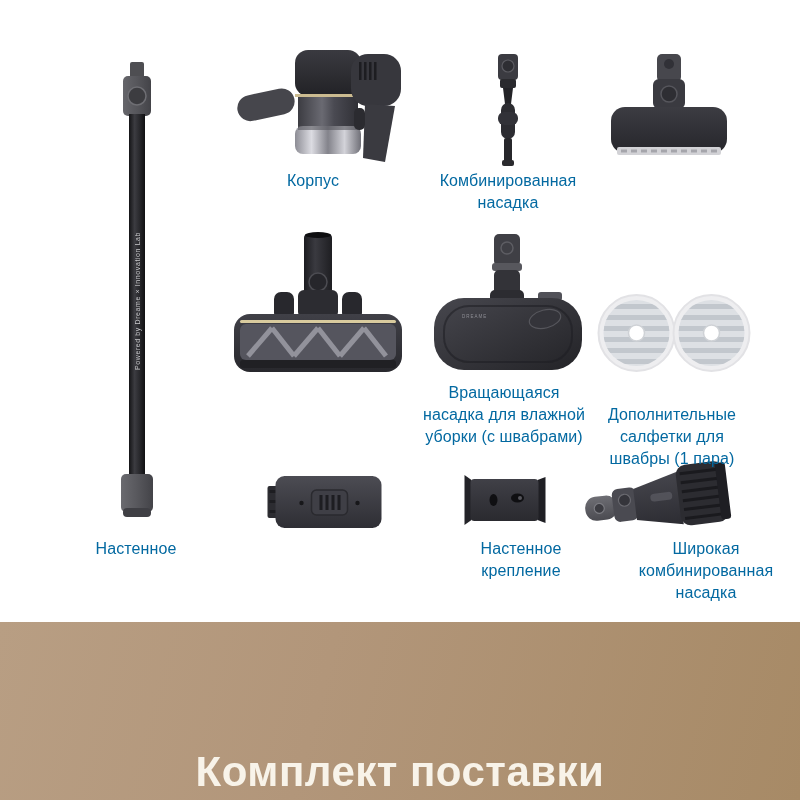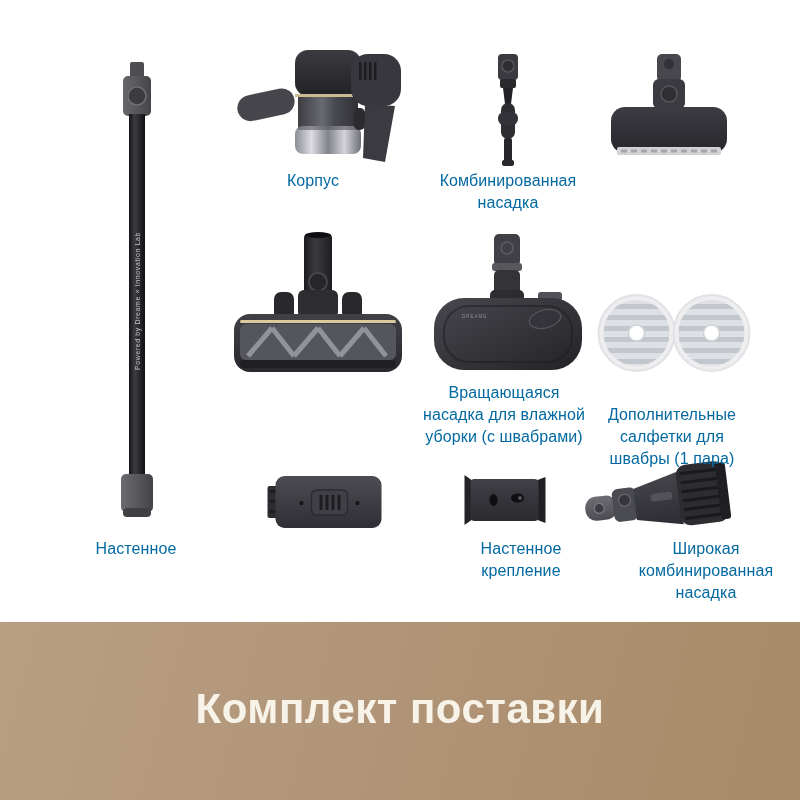--- a/index.html
+++ b/index.html
@@ -32,21 +32,21 @@
   }
 
   .banner {
     position: absolute;
     left: 0;
     top: 622px;
     width: 800px;
     height: 178px;
     background: linear-gradient(105deg, #b89e83 0%, #b2967a 40%, #a78a66 100%);
     display: flex;
-    align-items: center;
+    align-items: flex-end;
     justify-content: center;
   }
 
   .banner-title {
     font-size: 42px;
     font-weight: bold;
     color: #f8f3e9;
     letter-spacing: 0.5px;
     padding-bottom: 4px;
   }

